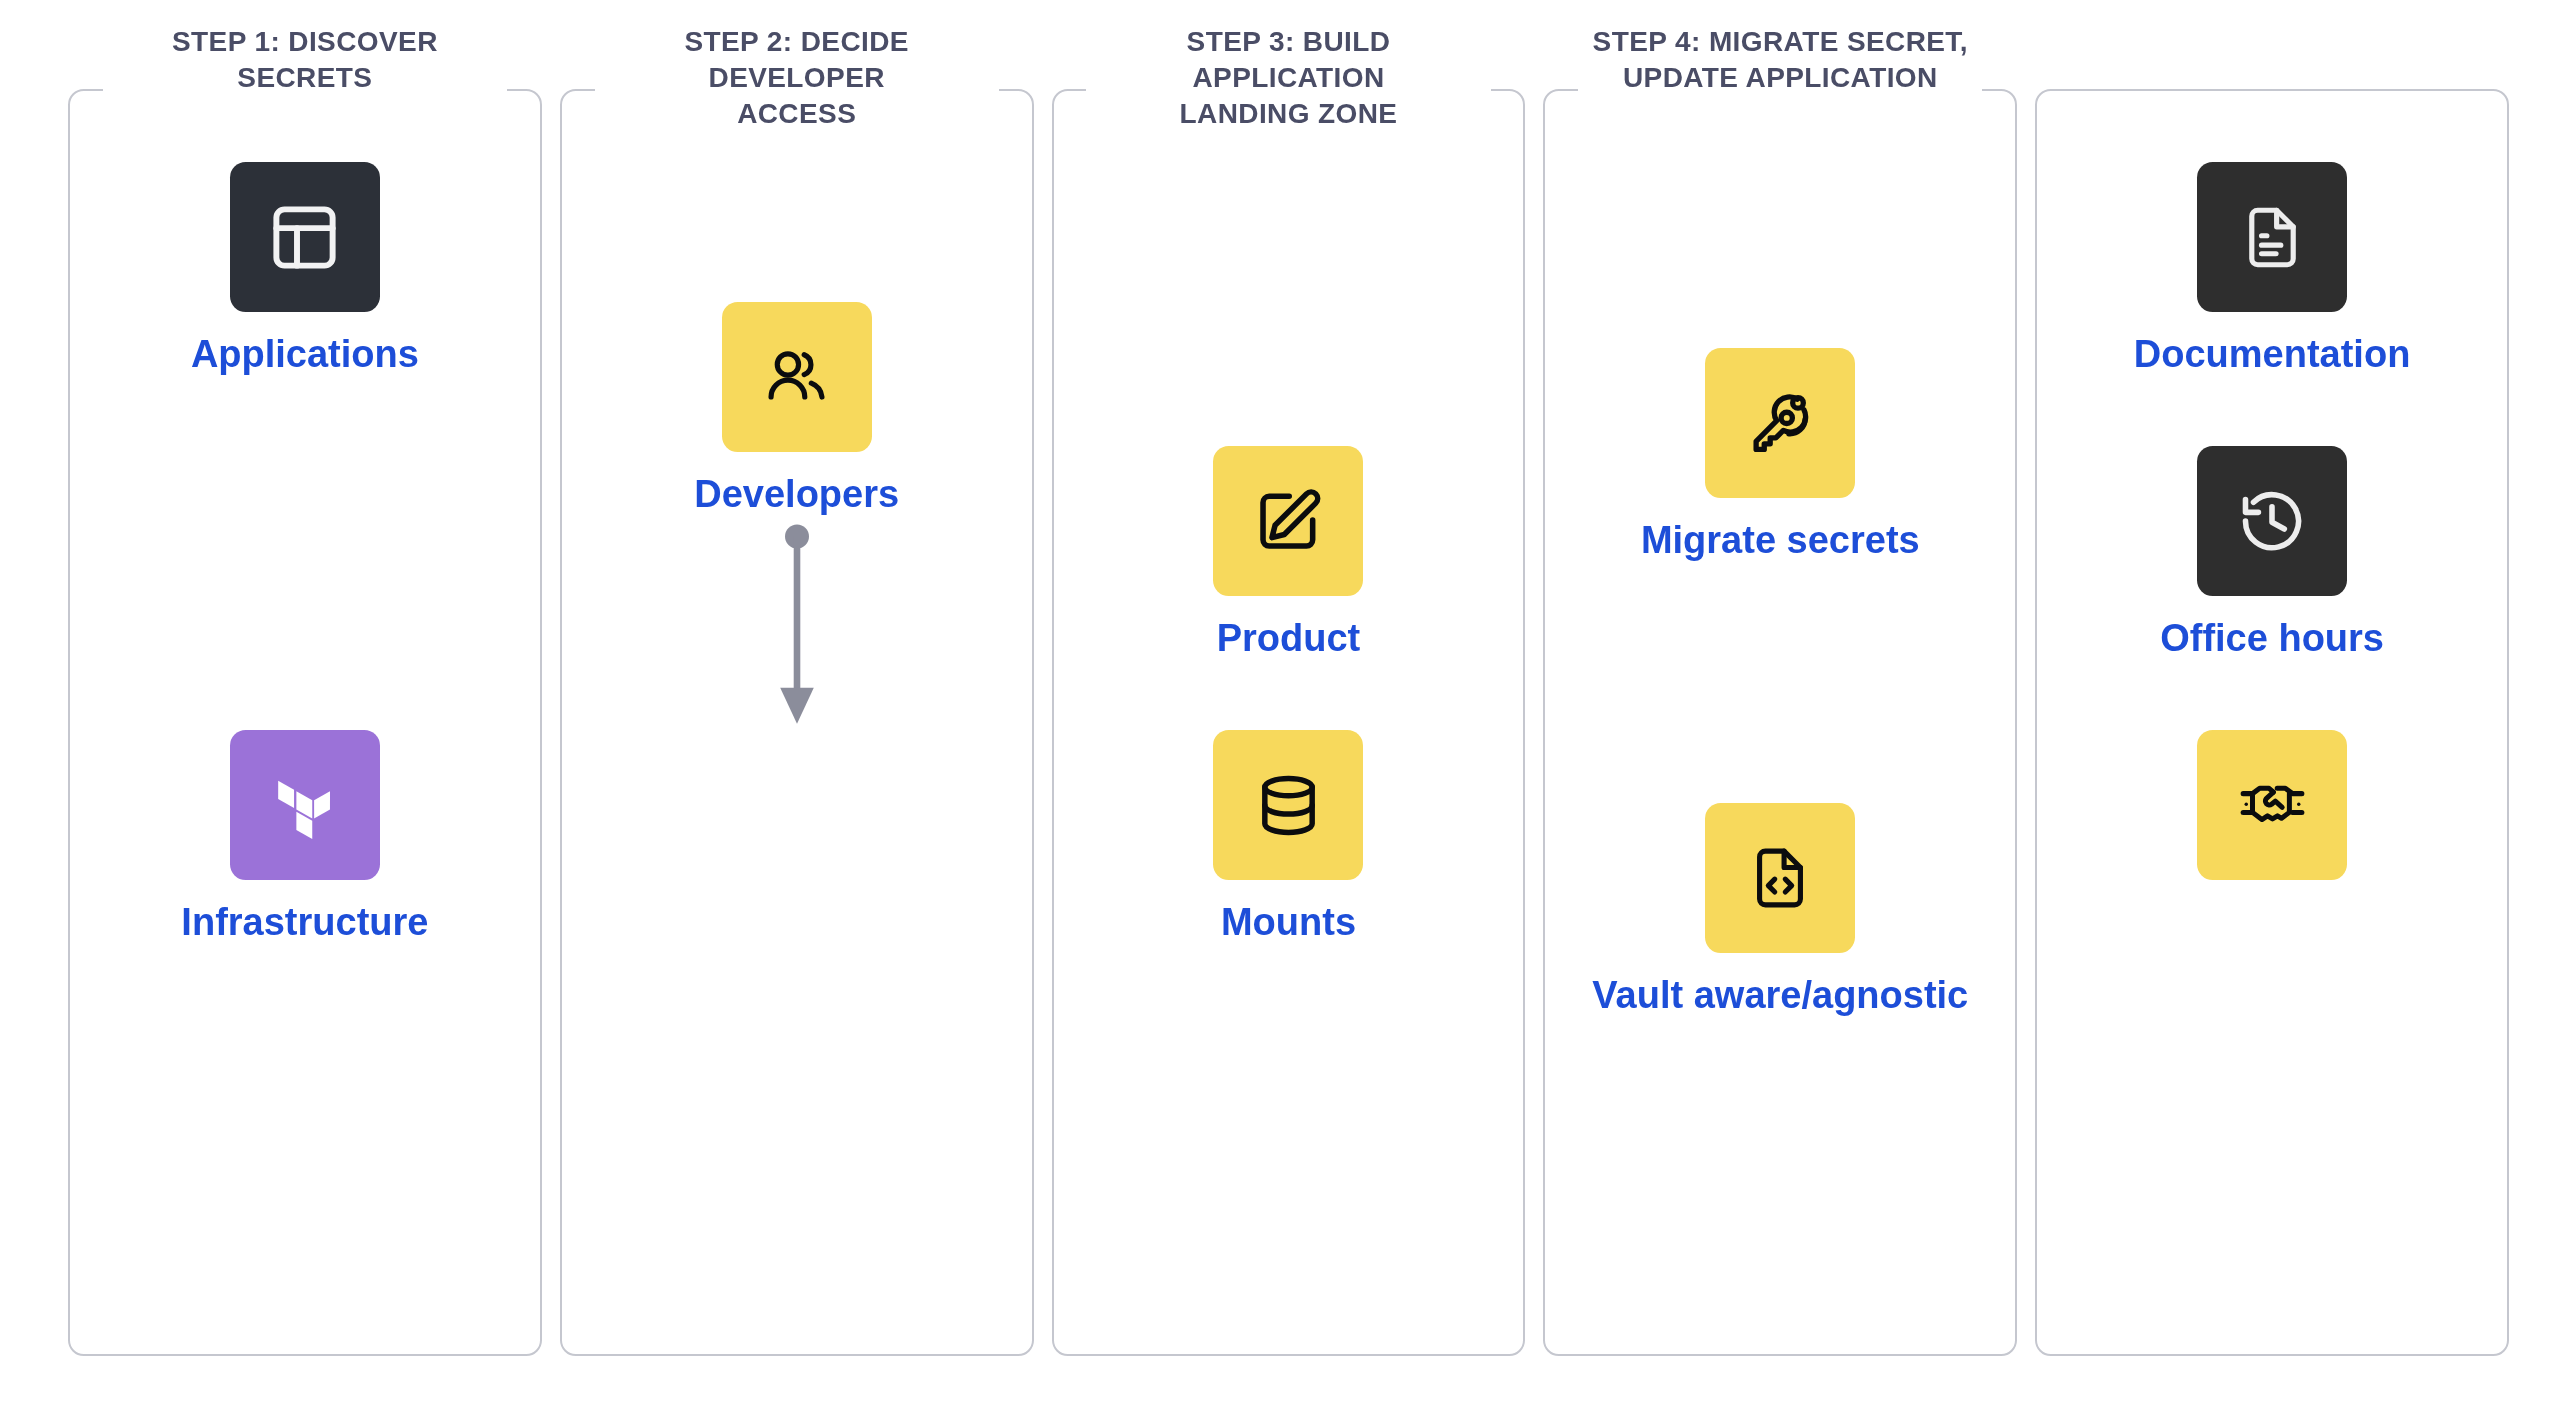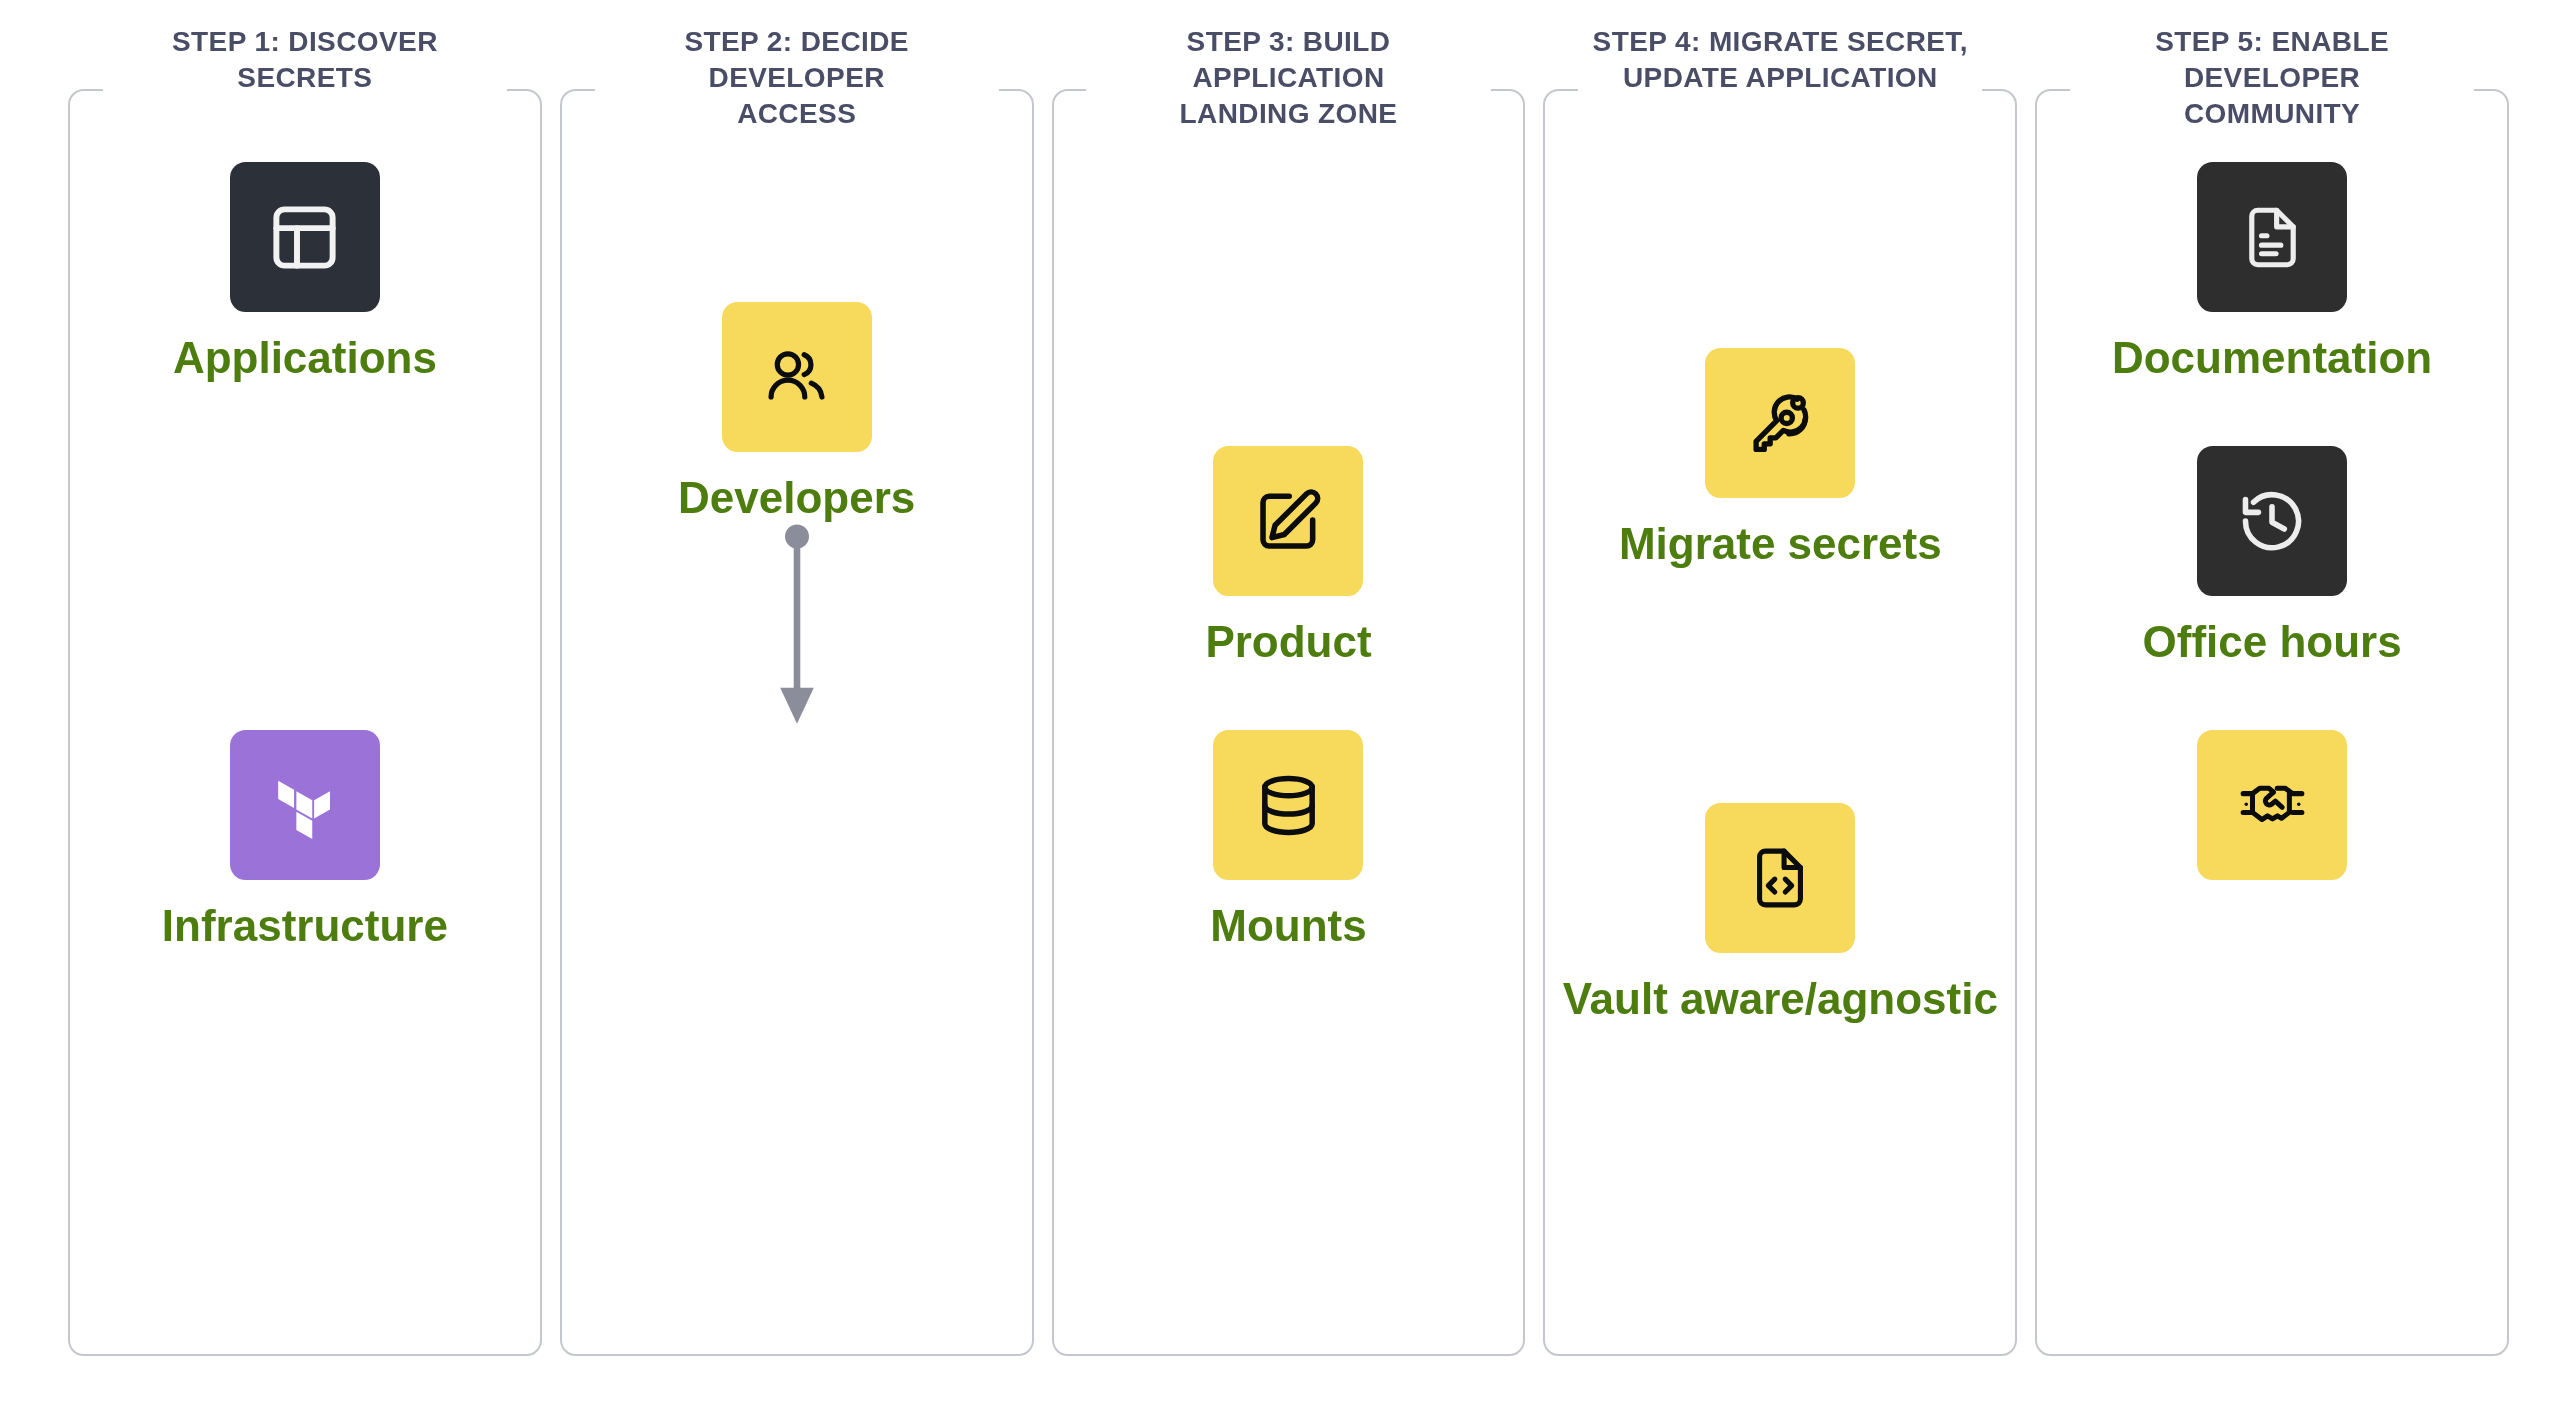--- a/index.html
+++ b/index.html
@@ -88,23 +88,23 @@
     border-radius: 15.7px;
     display: flex;
     align-items: center;
     justify-content: center;
     box-sizing: border-box;
   }
   .tile svg { display: block; }
 
   .node-label {
     margin-top: 20.5px;
-    font-size: 44px;
+    font-size: 38px;
     font-weight: 700;
-    color: #4d7c0f;
+    color: #1d4ed8;
     text-align: center;
     line-height: 1.12;
     white-space: nowrap;
   }
 
   
   .arrow-wrap {
     position: absolute;
     left: 0;
     right: 0;
@@ -237,22 +237,20 @@
               <polyline points="13.8,12.4 16.0,14.6 13.8,16.8"></polyline>
             </svg>
           </div>
           <div class="node-label">Vault aware/agnostic</div>
         </div>
 
       </div>
     </div>
 
     <div class="step-col">
-      <div class="step-title">STEP 5: ENABLE DEVELOPER
-COMMUNITY</div>
       <div class="col-body">
 
         <div class="node" style="top:71px">
           <div class="tile" style="background:#2E2E2E">
             <svg width="71" height="71" viewBox="0 0 24 24" fill="none" stroke="#EDEDED" stroke-width="1.75" stroke-linecap="round" stroke-linejoin="round">
               <path d="M13.4 2.8H7.0a2 2 0 0 0-2 2v14.4a2 2 0 0 0 2 2h10a2 2 0 0 0 2-2V8.4z"></path>
               <polyline points="13.4,2.8 13.4,8.4 19.0,8.4"></polyline>
               <line x1="8.3" y1="11.4" x2="10.1" y2="11.4"></line>
               <line x1="8.3" y1="14.6" x2="14.8" y2="14.6"></line>
               <line x1="8.3" y1="17.5" x2="13.2" y2="17.5"></line>

